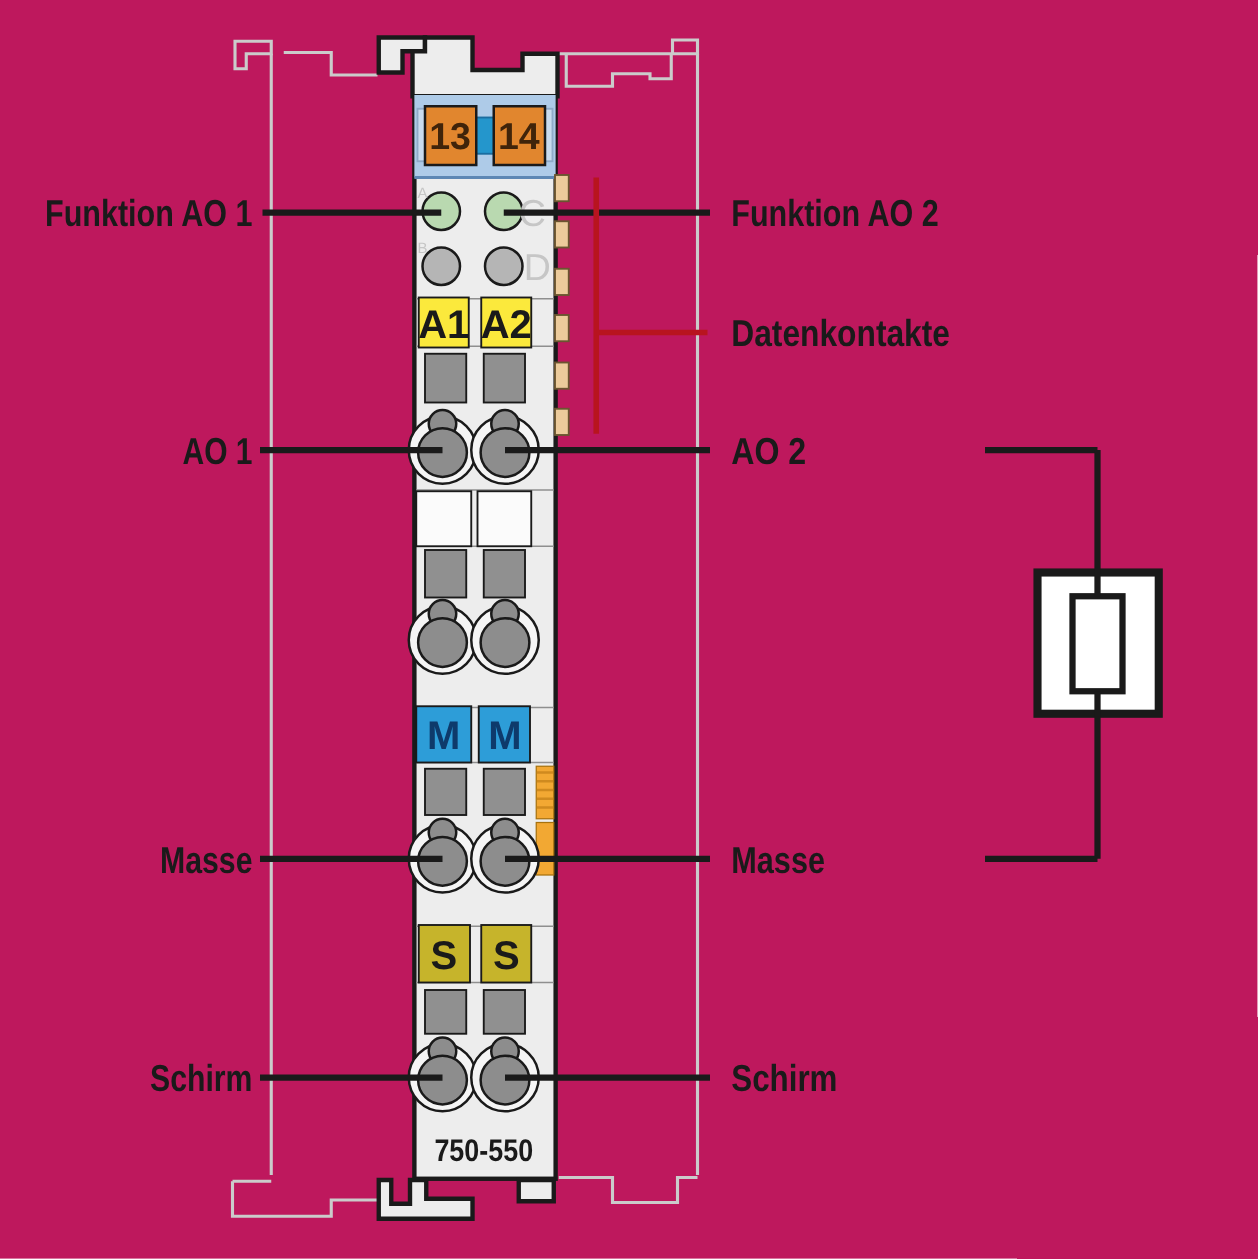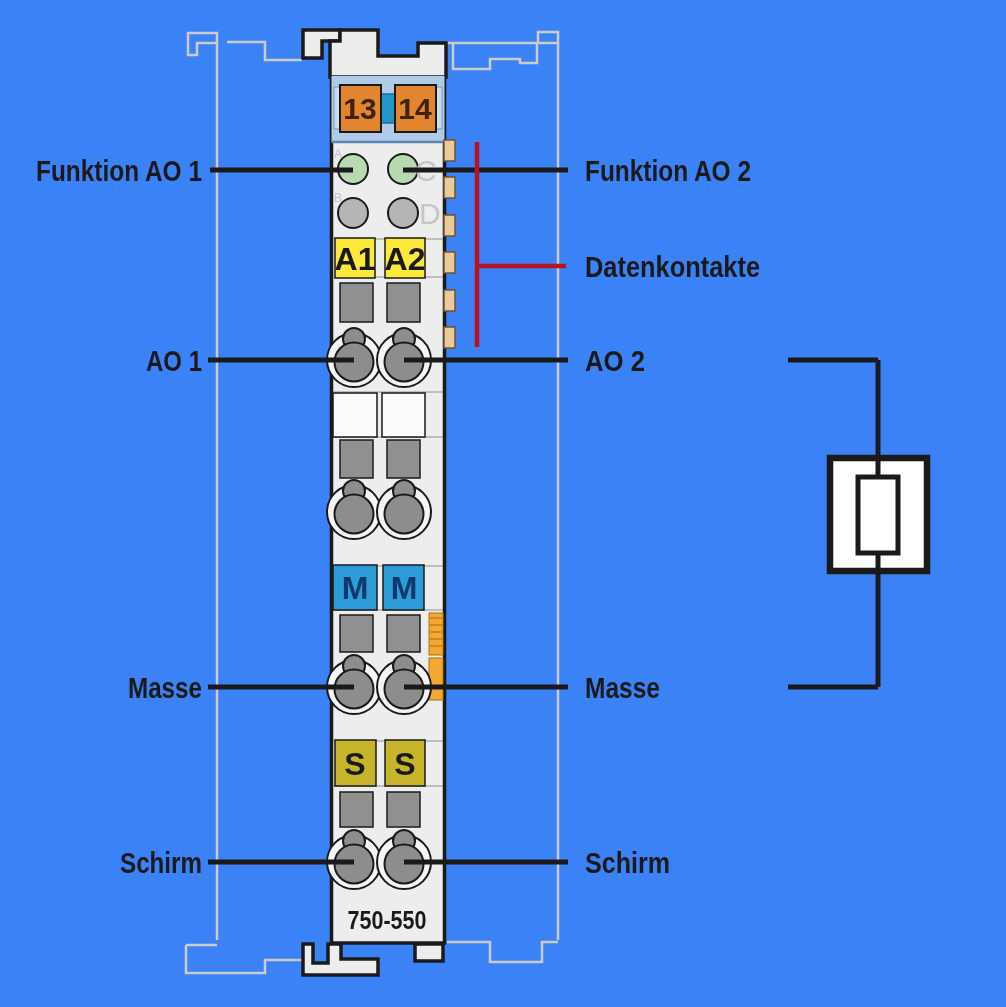--- a/index.html
+++ b/index.html
@@ -1,16 +1,16 @@
 <!DOCTYPE html>
 <html><head>
 <meta charset="utf-8">
 <style>
   html,body{margin:0;padding:0;background:#ffffff;}
-  .stage{width:1006px;height:1007px;position:relative;background:#3b82f6;overflow:hidden;}
+  .stage{width:1006px;height:1007px;position:relative;background:#be185d;overflow:hidden;}
   svg{display:block;}
   text{font-family:"Liberation Sans","DejaVu Sans",sans-serif;}
   .k{stroke:#1a1a1a;}
   .sw35{stroke-width:3.5;}
   .sw2{stroke-width:2;}
   .sw15{stroke-width:1.5;}
   .ln{stroke:#1a1a1a;stroke-width:5;fill:none;}
   .redln{fill:none;stroke-width:4.5;}
   .lbl{font-size:30px;font-weight:bold;fill:#1a1a1a;}
   .term{font-size:30px;font-weight:bold;}

